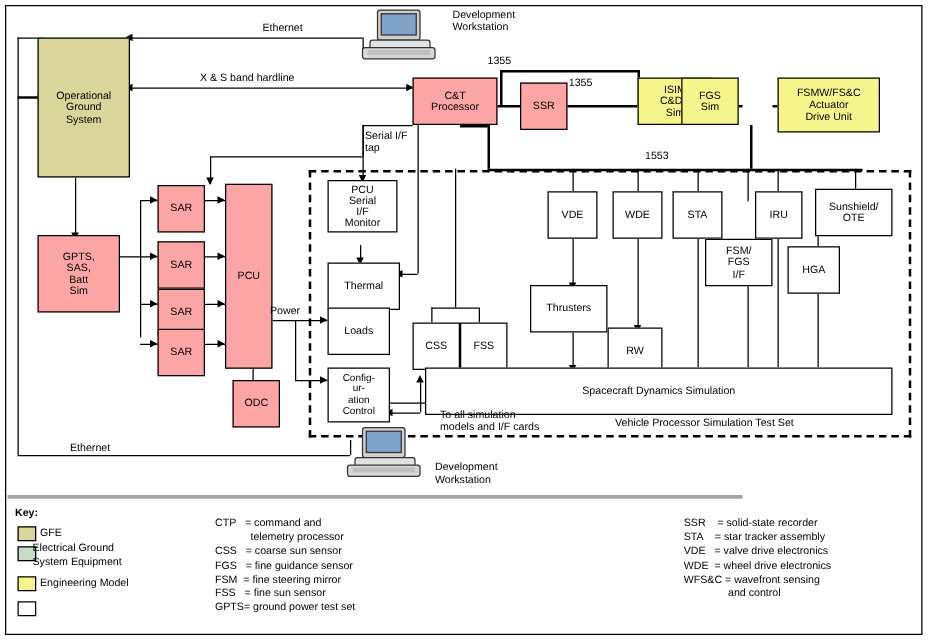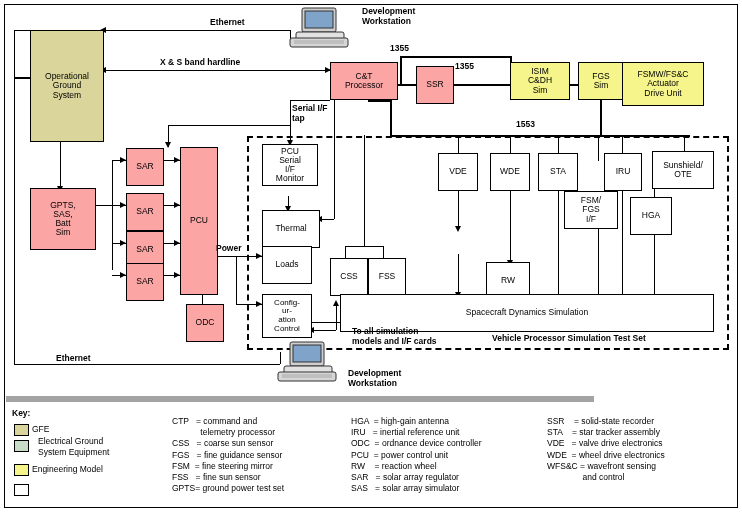--- a/index.html
+++ b/index.html
@@ -4,28 +4,28 @@
 <style>
   html,body{margin:0;padding:0;background:#fff;}
   body{font-family:"Liberation Sans",sans-serif;}
   #root{position:relative;width:742px;height:512px;background:#ffffff;overflow:hidden;}
   .frame{position:absolute;left:4px;top:4px;width:734px;height:504px;border:1px solid #000;box-sizing:border-box;}
   .box{position:absolute;box-sizing:border-box;border:1px solid #000;display:flex;align-items:center;justify-content:center;text-align:center;font-size:8.5px;line-height:1.08;padding:18px;}
   .gfe{background:#d9d59b;}
   .ege{background:#fca5a5;}
   .em{background:#f5f58c;}
   .sim{background:#ffffff;}
-  .lbl{position:absolute;font-size:8.5px;line-height:1.1;color:#000;white-space:pre;font-weight:bold;}
+  .lbl{position:absolute;font-size:8.5px;line-height:1.1;color:#000;white-space:pre;}
   .ln{position:absolute;background:#000;}
   .h1{height:1px;}
   .v1{width:1px;}
   .h2{height:2px;}
   .v2{width:2px;}
   .dash-box{position:absolute;border:2px dashed #000;box-sizing:border-box;}
-  .key{position:absolute;left:6px;top:396px;width:588px;height:110px;border-top:6px solid #a3a3a3;box-sizing:border-box;}
+  .key{position:absolute;left:6px;top:396px;width:588px;height:110px;border-top:3px solid #a3a3a3;box-sizing:border-box;}
   .kswatch{position:absolute;width:13px;height:10px;border:1px solid #000;}
   .ktxt{position:absolute;font-size:8.5px;white-space:pre;}
   .legend-col{position:absolute;font-size:8.5px;line-height:1.32;white-space:pre;}
   .ws{position:absolute;}
   svg{display:block;}
   .arrow{position:absolute;width:0;height:0;}
   .ar-r{border-top:3.5px solid transparent;border-bottom:3.5px solid transparent;border-left:6px solid #000;}
   .ar-l{border-top:3.5px solid transparent;border-bottom:3.5px solid transparent;border-right:6px solid #000;}
   .ar-d{border-left:3.5px solid transparent;border-right:3.5px solid transparent;border-top:6px solid #000;}
   .ar-u{border-left:3.5px solid transparent;border-right:3.5px solid transparent;border-bottom:6px solid #000;}
@@ -174,21 +174,21 @@
 
   <div class="box ege" style="left:180px;top:147px;width:38px;height:148px;">PCU</div>
   <div class="box ege" style="left:186px;top:304px;width:32px;height:22px;">ODC</div>
   <div class="ln v1" style="left:202px;top:295px;height:9px;"></div>
 
   <div class="box ege" style="left:330px;top:62px;width:68px;height:38px;white-space:pre-line;">C&amp;T
 Processor</div>
   <div class="box ege" style="left:416px;top:66px;width:34px;height:30px;">SSR</div>
   <div class="box em" style="left:510px;top:62px;width:60px;height:38px;white-space:pre-line;">ISIM
 C&amp;DH Sim</div>
-  <div class="box em" style="left:545px;top:62px;width:46px;height:38px;white-space:pre-line;margin-left:33px;">FGS
+  <div class="box em" style="left:545px;top:62px;width:46px;height:38px;white-space:pre-line;">FGS
 Sim</div>
   <div class="box em" style="left:622px;top:62px;width:82px;height:44px;white-space:pre-line;">FSMW/FS&amp;C
 Actuator
 Drive Unit</div>
 
   <div class="box sim" style="left:262px;top:144px;width:56px;height:42px;white-space:pre-line;">PCU
 Serial I/F
 Monitor</div>
   <div class="box sim" style="left:262px;top:210px;width:58px;height:22px;">Thermal</div>
   <div class="box sim" style="left:262px;top:246px;width:50px;height:22px;">Loads</div>
@@ -202,20 +202,21 @@
   <div class="box sim" style="left:438px;top:153px;width:40px;height:24px;">VDE</div>
   <div class="box sim" style="left:490px;top:153px;width:40px;height:24px;">WDE</div>
   <div class="box sim" style="left:538px;top:153px;width:40px;height:24px;">STA</div>
   <div class="box sim" style="left:604px;top:153px;width:36px;height:24px;">IRU</div>
   <div class="box sim" style="left:652px;top:151px;width:62px;height:28px;white-space:pre-line;">Sunshield/
 OTE</div>
   <div class="box sim" style="left:564px;top:191px;width:54px;height:28px;white-space:pre-line;">FSM/
 FGS I/F</div>
   <div class="box sim" style="left:630px;top:197px;width:42px;height:26px;">HGA</div>
 
+  <div class="box sim" style="left:424px;top:228px;width:62px;height:26px;">Thrusters</div>
   <div class="box sim" style="left:486px;top:262px;width:44px;height:24px;">RW</div>
   <div class="box sim" style="left:340px;top:294px;width:374px;height:22px;">Spacecraft Dynamics Simulation</div>
 
   <div class="ws" style="left:288px;top:6px;">
     <svg width="70" height="44" viewBox="0 0 70 44">
       <rect x="14" y="2" width="34" height="24" rx="2" fill="#cfcfcf" stroke="#333"></rect>
       <rect x="17" y="5" width="28" height="17" fill="#7fa3c9" stroke="#333"></rect>
       <rect x="8" y="26" width="48" height="8" rx="2" fill="#e2e2e2" stroke="#333"></rect>
       <rect x="2" y="32" width="58" height="9" rx="2" fill="#d6d6d6" stroke="#333"></rect>
       <rect x="6" y="34" width="50" height="4" fill="#bfbfbf"></rect>
@@ -246,41 +247,34 @@
   <div class="lbl" style="left:216px;top:244px;">Power</div>
   <div class="lbl" style="left:352px;top:326px;line-height:1.2;">To all simulation
 models and I/F cards</div>
   <div class="lbl" style="left:492px;top:334px;">Vehicle Processor Simulation Test Set</div>
 
   <div class="key">
     <div class="ktxt" style="left:6px;top:6px;font-weight:bold;">Key:</div>
     <div class="kswatch" style="left:8px;top:22px;background:#d9d59b;"></div>
     <div class="ktxt" style="left:26px;top:22px;">GFE</div>
     <div class="kswatch" style="left:8px;top:38px;background:#c8dcc8;"></div>
-    <div class="ktxt" style="left:32px;top:34px;line-height:1.25;">Electrical Ground
+    <div class="ktxt" style="left:20px;top:34px;line-height:1.25;">Electrical Ground
 System Equipment</div>
     <div class="kswatch" style="left:8px;top:62px;background:#f5f58c;"></div>
     <div class="ktxt" style="left:26px;top:62px;">Engineering Model</div>
     <div class="kswatch" style="left:8px;top:82px;background:#ffffff;"></div>
     <div class="ktxt" style="left:26px;top:82px;margin-top:40px;">Simulation Model</div>
 
     <div class="legend-col" style="left:166px;top:14px;">CTP   = command and
             telemetry processor
 CSS   = coarse sun sensor
 FGS   = fine guidance sensor
 FSM  = fine steering mirror
 FSS   = fine sun sensor
 GPTS= ground power test set</div>
-    <div class="legend-col" style="left:345px;top:14px;">HGA  = high-gain antenna
-IRU   = inertial reference unit
-ODC  = ordnance device controller
-PCU  = power control unit
-RW    = reaction wheel
-SAR   = solar array regulator
-SAS   = solar array simulator</div>
     <div class="legend-col" style="left:541px;top:14px;">SSR    = solid-state recorder
 STA    = star tracker assembly
 VDE   = valve drive electronics
 WDE  = wheel drive electronics
 WFS&amp;C = wavefront sensing
                and control</div>
   </div>
 </div>
 
 </body></html>

